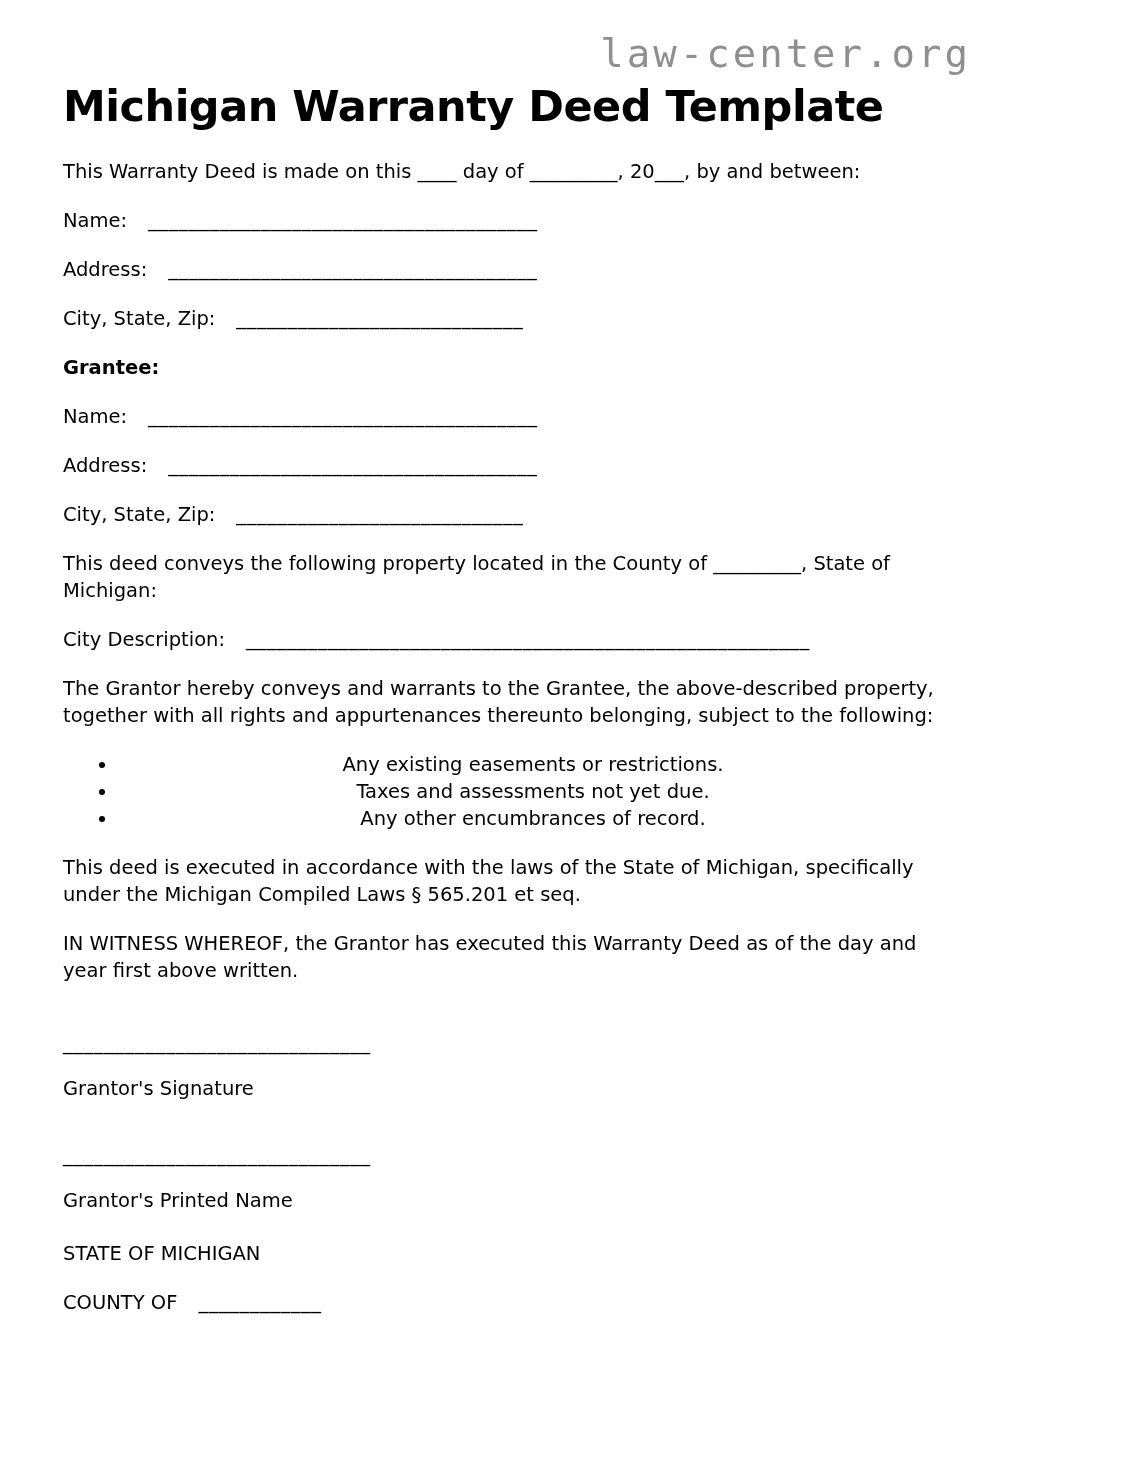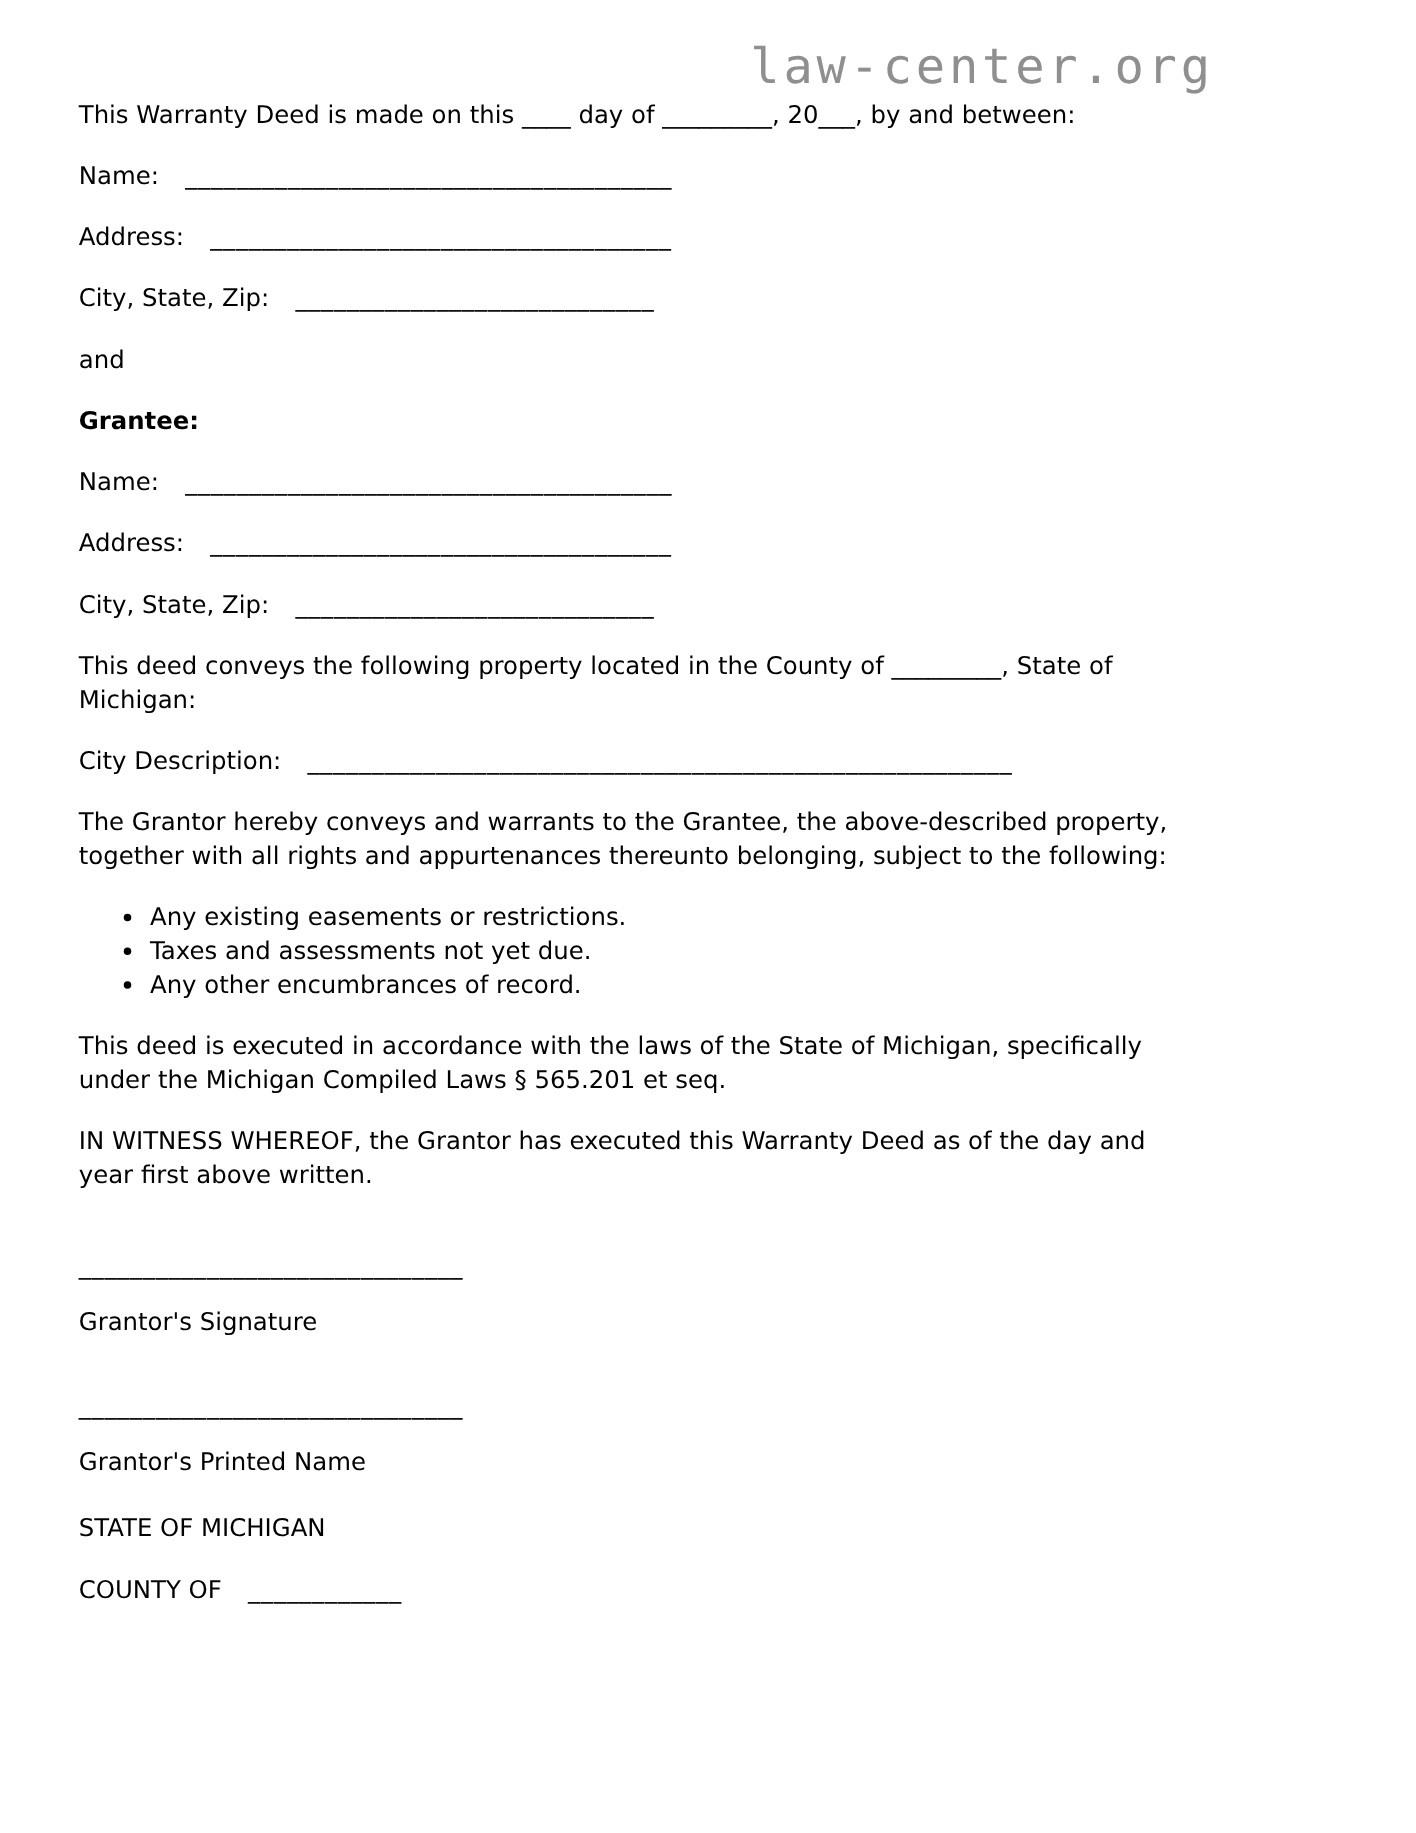--- a/index.html
+++ b/index.html
@@ -38,53 +38,54 @@
     letter-spacing: -0.5px;
     color: #000000;
   }
   p { margin: 0 0 22px 0; }
   .heading { font-weight: bold; }
   .field { white-space: nowrap; }
   .blank { margin-left: 21px; letter-spacing: 0.5px; }
   ul.exceptions {
     margin: 0 0 22px 0;
     padding: 0 0 0 55px;
+    text-align: center;
   }
   ul.exceptions li { margin: 0; padding-left: 2px; }
   .sig-line {
     margin: 46px 0 0 0;
     letter-spacing: 0.5px;
   }
   .sig-line.second { margin-top: 40px; }
   .sig-label { margin: 18px 0 0 0; }
   .state-line { margin: 26px 0 0 0; }
   .county-line { margin: 22px 0 0 0; }
 </style>
 </head>
 <body>
 
 <div class="page">
 
   <div class="brand">law-center.org</div>
 
+  <h1 class="title">Michigan Warranty Deed Template</h1>
 
   <p>This Warranty Deed is made on this ____ day of _________, 20___, by and between:</p>
 
 
   <p class="field">
     <span>Name:</span><span class="blank">______________________________________</span>
   </p>
   <p class="field">
     <span>Address:</span><span class="blank">____________________________________</span>
   </p>
   <p class="field">
     <span>City, State, Zip:</span><span class="blank">____________________________</span>
   </p>
 
-  <p>and</p>
 
   <p class="heading">Grantee:</p>
 
   <p class="field">
     <span>Name:</span><span class="blank">______________________________________</span>
   </p>
   <p class="field">
     <span>Address:</span><span class="blank">____________________________________</span>
   </p>
   <p class="field">

